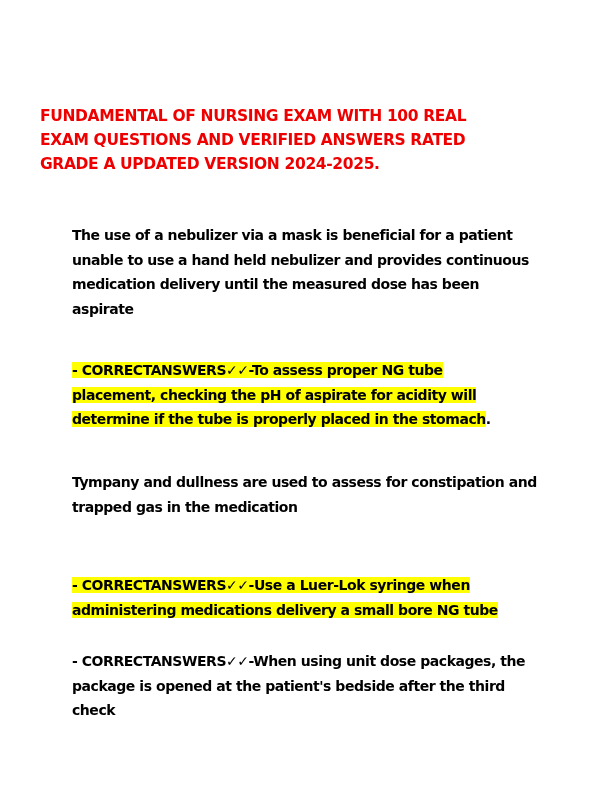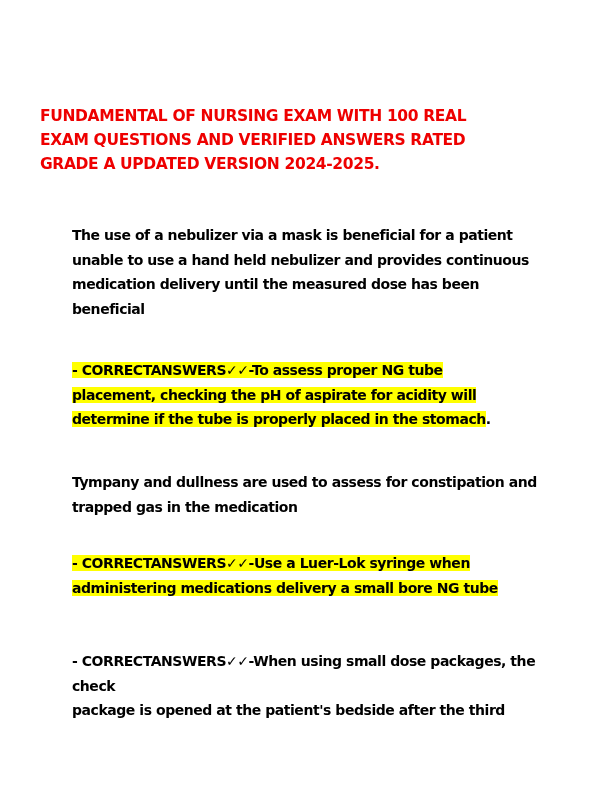--- a/index.html
+++ b/index.html
@@ -22,38 +22,38 @@
   <div class="title">
     <div>FUNDAMENTAL OF NURSING EXAM WITH 100 REAL</div>
     <div>EXAM QUESTIONS AND VERIFIED ANSWERS RATED</div>
     <div>GRADE A  UPDATED VERSION 2024-2025.</div>
   </div>
 
   <div class="para" style="top:223px;">
     <div>The use of a nebulizer via a mask is beneficial for a patient</div>
     <div>unable to use a hand held nebulizer and provides continuous</div>
     <div>medication delivery until the measured dose has been</div>
-    <div>beneficial</div>
+    <div>aspirate</div>
   </div>
 
   <div class="para" style="top:358px;">
     <div><span class="hl"> - CORRECTANSWERS✓✓-To assess proper NG tube</span></div>
     <div><span class="hl">placement, checking the pH of aspirate for acidity will</span></div>
     <div><span class="hl">determine if the tube is properly placed in the stomach</span><span>.</span></div>
   </div>
 
   <div class="para" style="top:470px;">
     <div>Tympany and dullness are used to assess for constipation and</div>
     <div>trapped gas in the medication</div>
   </div>
 
-  <div class="para" style="top:551px;">
+  <div class="para" style="top:573px;">
     <div><span class="hl"> - CORRECTANSWERS✓✓-Use a Luer-Lok syringe when</span></div>
     <div><span class="hl">administering medications delivery a small bore NG tube</span></div>
   </div>
 
   <div class="para" style="top:649px;">
-    <div> - CORRECTANSWERS✓✓-When using small dose packages, the</div>
+    <div> - CORRECTANSWERS✓✓-When using unit dose packages, the</div>
+    <div>package is opened at the patient's bedside after the third</div>
     <div>check</div>
-    <div>package is opened at the patient's bedside after the third</div>
   </div>
 
 </div>
 
 </body></html>

